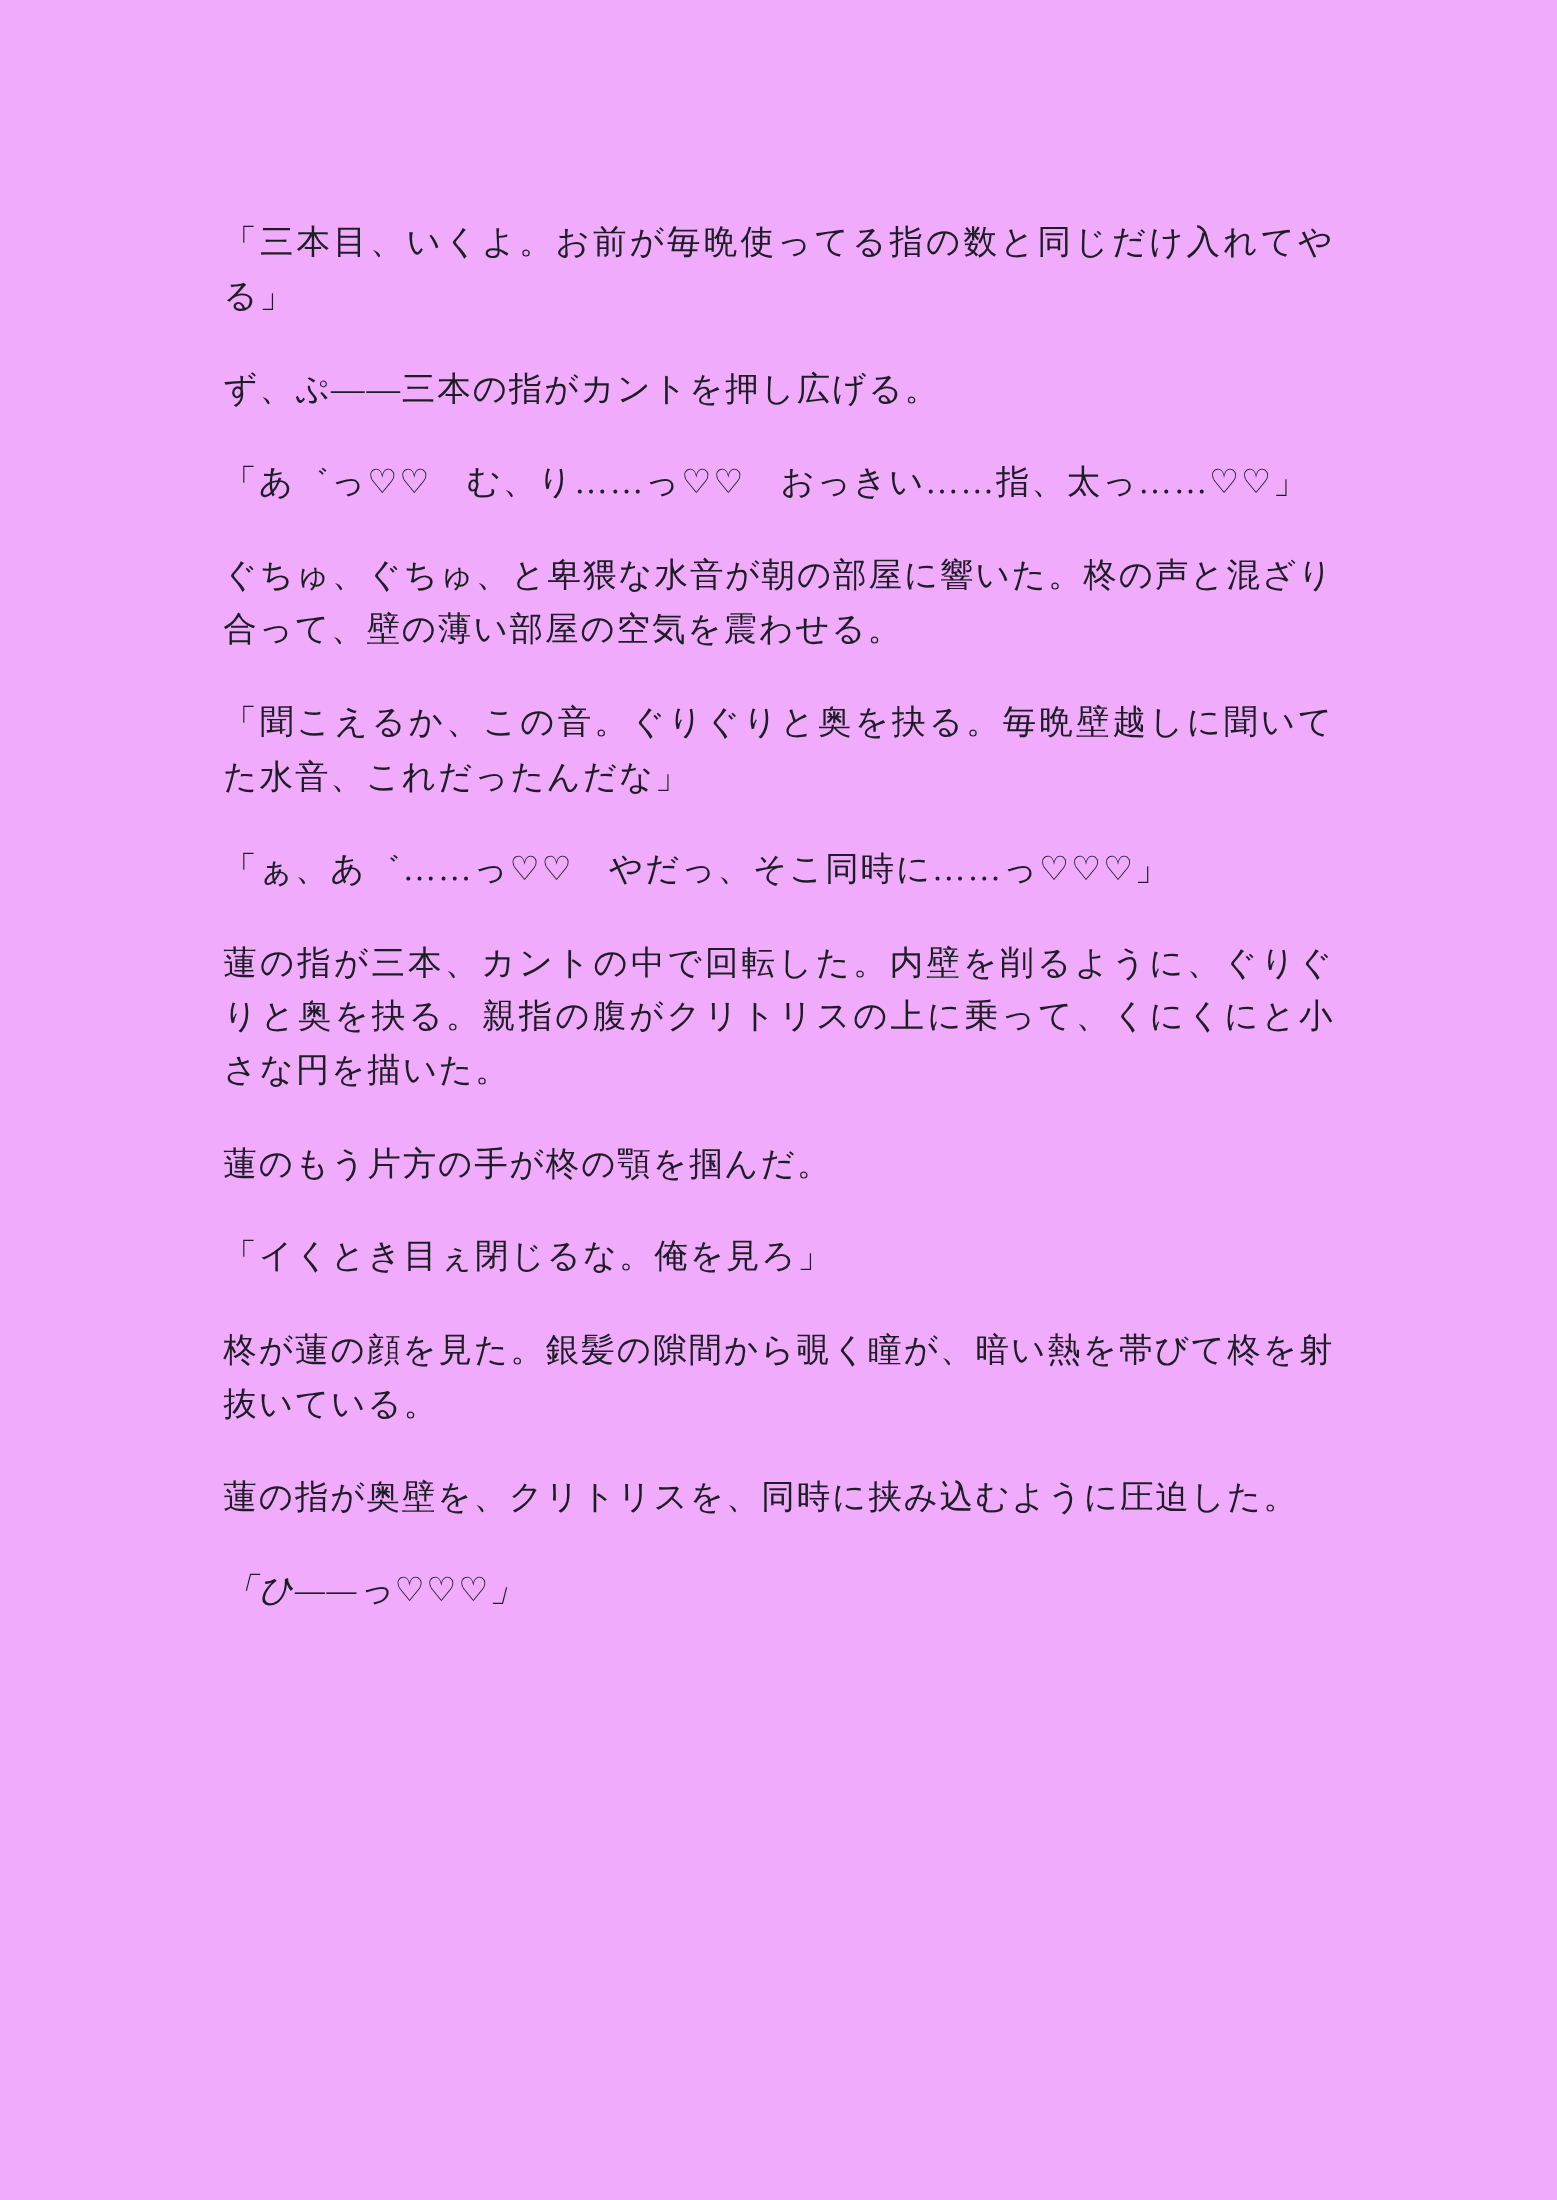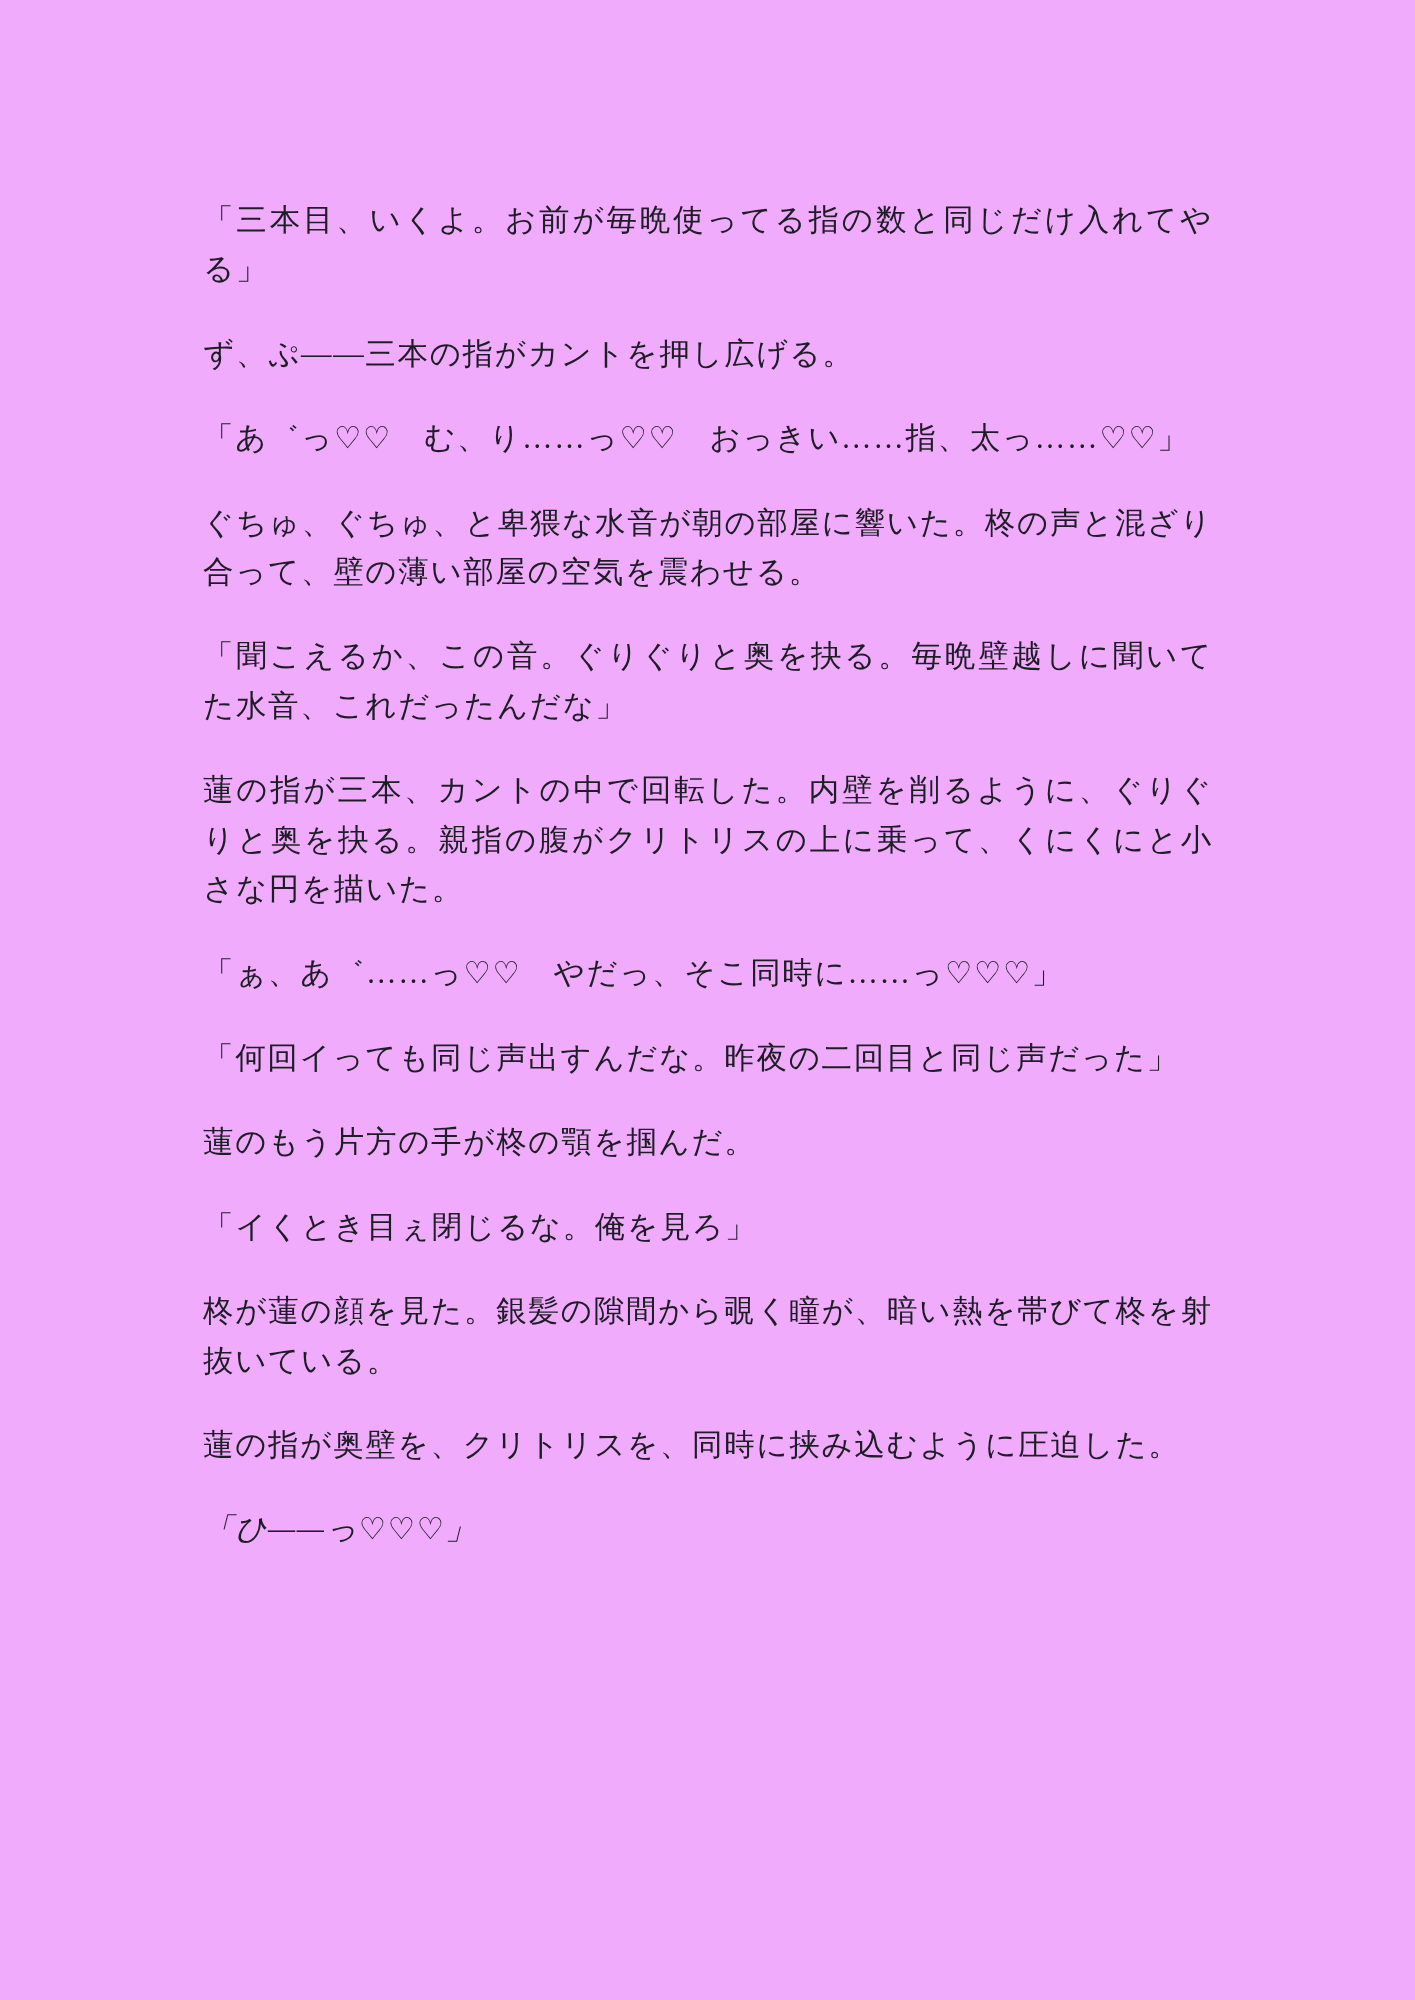--- a/index.html
+++ b/index.html
@@ -41,22 +41,21 @@
 </head>
 <body>
 
 <div class="page">
   <div class="content">
     <p class="para">「三本目、いくよ。お前が毎晩使ってる指の数と同じだけ入れてやる」</p>
     <p class="para">ず、ぷ——三本の指がカントを押し広げる。</p>
     <p class="para">「あ゛っ♡♡　む、り……っ♡♡　おっきい……指、太っ……♡♡」</p>
     <p class="para">ぐちゅ、ぐちゅ、と卑猥な水音が朝の部屋に響いた。柊の声と混ざり合って、壁の薄い部屋の空気を震わせる。</p>
     <p class="para">「聞こえるか、この音。ぐりぐりと奥を抉る。毎晩壁越しに聞いてた水音、これだったんだな」</p>
+    <p class="para">「ぁ、あ゛……っ♡♡　やだっ、そこ同時に……っ♡♡♡」</p>
     <p class="para">蓮の指が三本、カントの中で回転した。内壁を削るように、ぐりぐりと奥を抉る。親指の腹がクリトリスの上に乗って、くにくにと小さな円を描いた。</p>
-    <p class="para">「ぁ、あ゛……っ♡♡　やだっ、そこ同時に……っ♡♡♡」</p>
-    <p class="para">「何回イっても同じ声出すんだな。昨夜の二回目と同じ声だった」</p>
     <p class="para">蓮のもう片方の手が柊の顎を掴んだ。</p>
     <p class="para">「イくとき目ぇ閉じるな。俺を見ろ」</p>
     <p class="para">柊が蓮の顔を見た。銀髪の隙間から覗く瞳が、暗い熱を帯びて柊を射抜いている。</p>
     <p class="para">蓮の指が奥壁を、クリトリスを、同時に挟み込むように圧迫した。</p>
     <p class="para">「ひ——っ♡♡♡」</p>
   </div>
 </div>
 
 </body></html>

